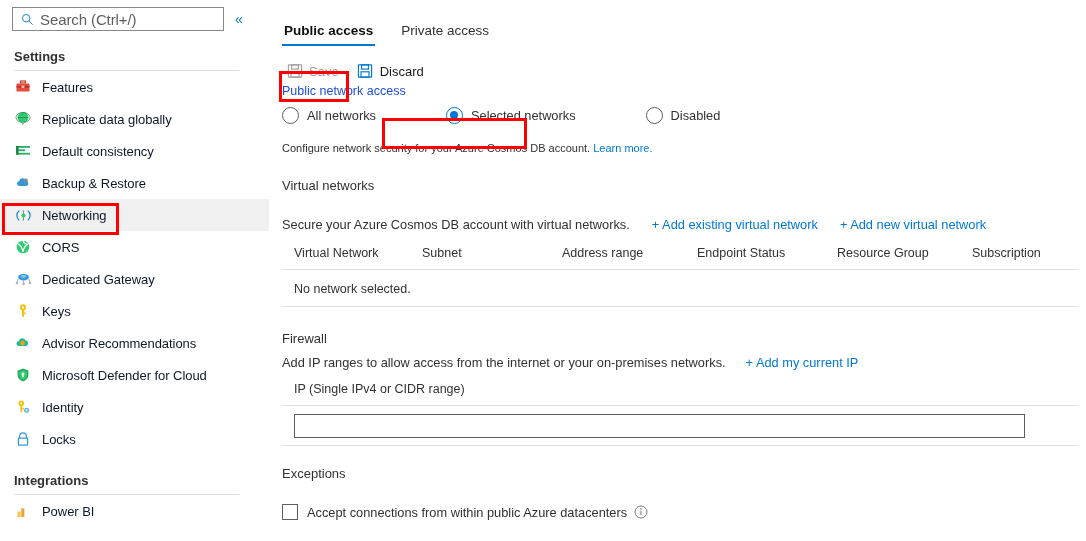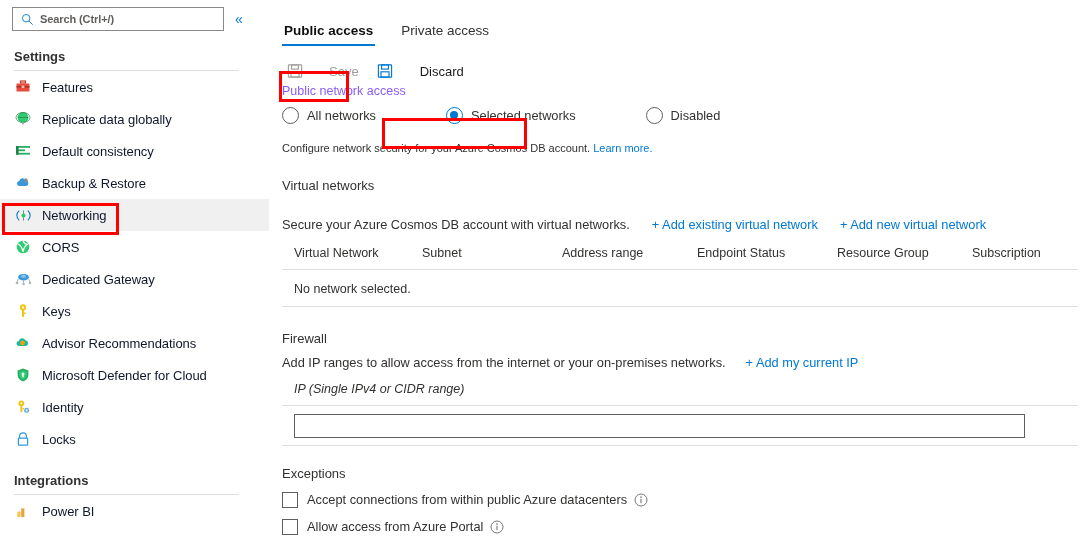--- a/index.html
+++ b/index.html
@@ -28,22 +28,22 @@
   }
   .search-box {
     width: 212px; height: 24px;
     border: 1px solid #8a8886;
     background: #fff;
     display: flex; align-items: center;
     padding: 0 6px;
   }
   .search-box .sicon { flex: 0 0 16px; height: 14px; display:flex; align-items:center; justify-content:center; }
   .search-ph {
-    font-size: 11px; color: #605e5c; margin-left: 5px;
-    white-space: nowrap; letter-spacing: -0.1px; font-weight: bold;
+    font-size: 15px; color: #605e5c; margin-left: 5px;
+    white-space: nowrap; letter-spacing: -0.1px;
   }
   .collapse-btn {
     margin-left: 8px; color: #0078d4; font-size: 14px;
     line-height: 1; cursor: pointer; user-select:none;
     padding: 2px 3px;
   }
 
   .sb-section {
     font-size: 13px; font-weight: 700; color: #323130;
     padding: 0 0 0 14px; margin-top: 18px;
@@ -81,31 +81,30 @@
     content: ""; position: absolute; left: 0; right: 0; bottom: 0;
     height: 2px; background: #0078d4;
   }
 
   .toolbar { display: flex; align-items: center; padding: 14px 0 0 12px; height: 36px; }
   .tb-btn {
     display: flex; align-items: center; height: 28px;
     padding: 0 8px 0 4px; margin-right: 6px;
     cursor: pointer; background: transparent; border: none;
     font-family: inherit;
-    gap: 20px;
   }
   .tb-btn.disabled { cursor: default; }
   .tb-btn .tb-ico { flex: 0 0 17px; height: 17px; margin-right: 6px; display:flex; align-items:center; justify-content:center;}
   .tb-lbl { font-size: 13px; color: #1b1a19; }
   .tb-btn.disabled .tb-lbl { color: #a19f9d; }
 
   .content { padding-left: 12px; padding-right: 12px; }
 
   .field-label {
-    font-size: 12.5px; color: #8b5cf6; margin-top: 2px;
+    font-size: 12.5px; color: #1d4ed8; margin-top: 2px;
   }
   .radio-row { display: flex; align-items: center; margin-top: 5px; height: 24px; gap: 42px; }
   .radio-opt { display: flex; align-items: center; margin-right: 28px; cursor: pointer; }
   .radio-opt:last-child { margin-right: 0; }
   .radio-mark {
     width: 17px; height: 17px; border-radius: 50%;
     border: 1px solid #605e5c; background: #fff;
     display: flex; align-items: center; justify-content: center;
     flex: 0 0 17px;
   }
@@ -132,31 +131,31 @@
     border-bottom: 1px solid #e1dfdd;
   }
   .pad-l { padding-left: 12px !important; }
 
   .fw-title { font-size: 13px; color: #323130; margin-top: 24px; }
   .fw-row { display: flex; align-items: baseline; margin-top: 9px; text-align: right; }
 
   table.iptable { width: 796px; border-collapse: collapse; margin-top: 12px; table-layout: fixed; }
   table.iptable th {
     text-align: left; font-size: 12.5px; font-weight: 400; color: #323130;
-    padding: 0 0 9px 12px; border-bottom: 1px solid #e1dfdd; font-style: italic;
+    padding: 0 0 9px 12px; border-bottom: 1px solid #e1dfdd;
   }
   table.iptable td { padding: 8px 0 7px 12px; border-bottom: 1px solid #e1dfdd; }
   .ip-input {
     width: 731px; height: 24px; border: 1px solid #605e5c;
     background: #fff; font-family: inherit; font-size: 12.5px;
     padding: 0 6px; color: #323130; outline: none;
   }
 
   .exc-title { font-size: 13px; color: #323130; margin-top: 20px; }
-  .cb-row { display: flex; margin-top: 11px; cursor: pointer; }
+  .cb-row { display: flex; align-items: center; margin-top: 23px; cursor: pointer; }
   .cb-mark {
     width: 16px; height: 16px; border: 1px solid #605e5c;
     background: #fff; flex: 0 0 16px;
     display:flex; align-items:center; justify-content:center;
   }
   .cb-lbl { font-size: 12.8px; color: #323130; margin-left: 9px; white-space: nowrap; }
   .info-ico { margin-left: 7px; display:flex; align-items:center; }
 
   
   .redbox {

